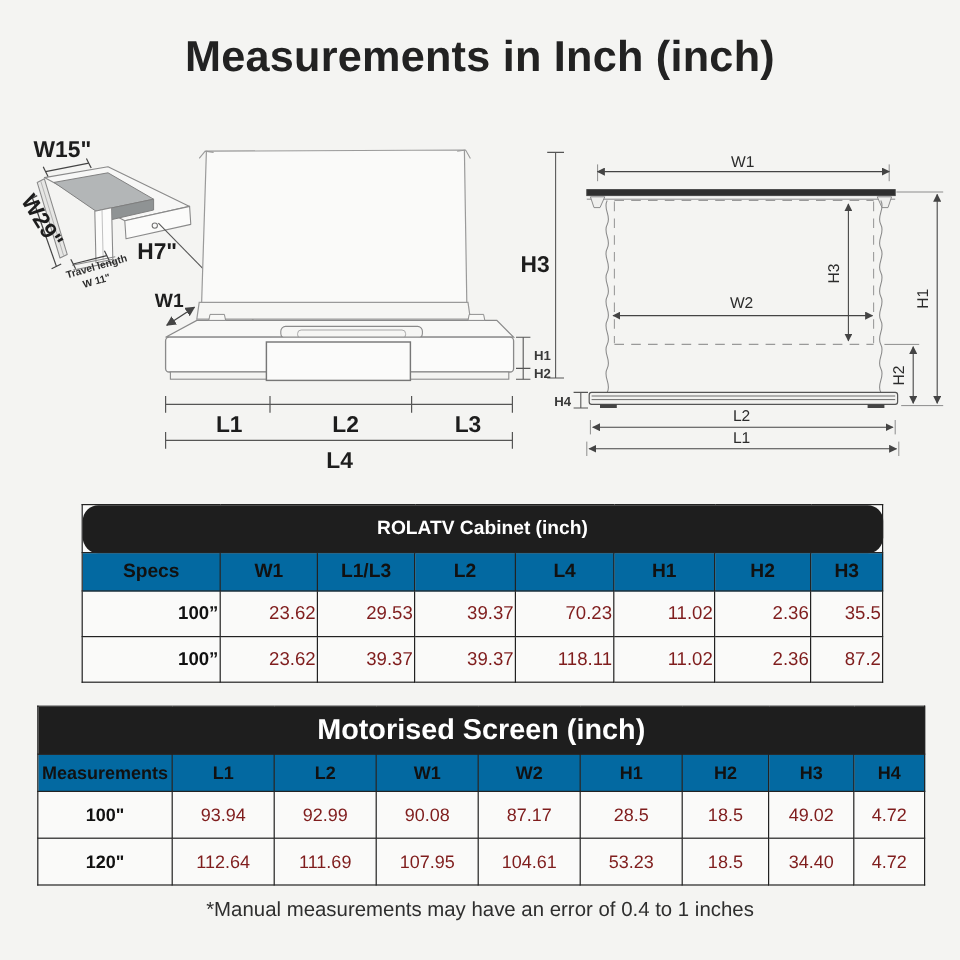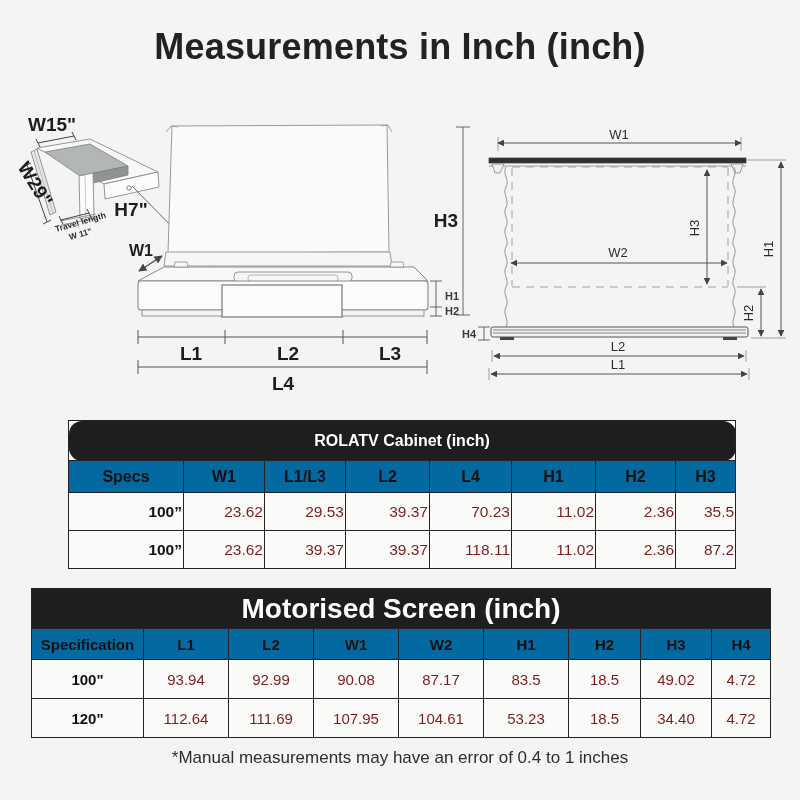--- a/index.html
+++ b/index.html
@@ -14,21 +14,21 @@
   .dim-side{font-size:13px;fill:#2c2c2c;}
   .dim-tiny{font-size:8.5px;fill:#2c2c2c;font-weight:bold;}
   table{border-collapse:collapse;table-layout:fixed;background:#fafaf9;position:absolute;}
   table, th, td{border:1.5px solid #222;}
   .tbl-title{background:#1e1e1e;color:#fff;font-weight:bold;text-align:center;}
   #cabinet-table{left:68px;top:420px;width:667px;}
   #cabinet-table .tbl-title{font-size:16px;height:37px;border-radius:13px;}
   #cabinet-table th.col{height:29px;font-size:16px;}
   #cabinet-table td{height:35px;font-size:15.5px;text-align:right;}
   #screen-table{left:31px;top:588px;width:739px;}
-  #screen-table .tbl-title{font-size:28px;height:37px;}
+  #screen-table .tbl-title{font-size:24px;height:37px;}
   #screen-table th.col{height:28px;font-size:15px;}
   #screen-table td{height:36px;font-size:15px;}
   th.col{background:#0369a1;color:#111;margin-top:12px;}
   td{text-align:center;color:#7f1d1d;background:#fafaf9;}
   td.spec{font-weight:bold;color:#111;}
   .footnote{position:absolute;top:748px;left:0;width:800px;text-align:center;font-size:17px;color:#2e2e2e;}
 </style>
 </head>
 <body>
 
@@ -252,39 +252,39 @@
       <col style="width:85px">
         <col style="width:72px">
         <col style="width:71px">
         <col style="width:59px">
     </colgroup>
     <thead>
       <tr>
         <th class="tbl-title" colspan="9">Motorised Screen (inch)</th>
       </tr>
       <tr>
-        <th class="col">Specification</th>
+        <th class="col">Measurements</th>
         <th class="col">L1</th>
         <th class="col">L2</th>
         <th class="col">W1</th>
         <th class="col">W2</th>
         <th class="col">H1</th>
         <th class="col">H2</th>
         <th class="col">H3</th>
         <th class="col">H4</th>
       </tr>
     </thead>
     <tbody>
       <tr>
         <td class="spec">100"</td>
         <td>93.94</td>
         <td>92.99</td>
         <td>90.08</td>
         <td>87.17</td>
-        <td>83.5</td>
+        <td>28.5</td>
         <td>18.5</td>
         <td>49.02</td>
         <td>4.72</td>
       </tr>
       <tr>
         <td class="spec">120"</td>
         <td>112.64</td>
         <td>111.69</td>
         <td>107.95</td>
         <td>104.61</td>

